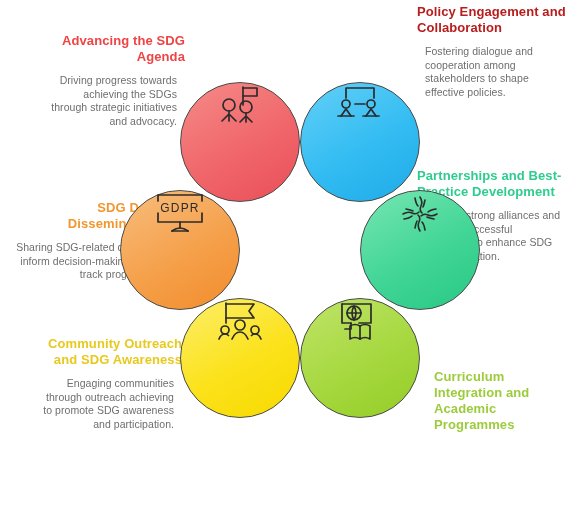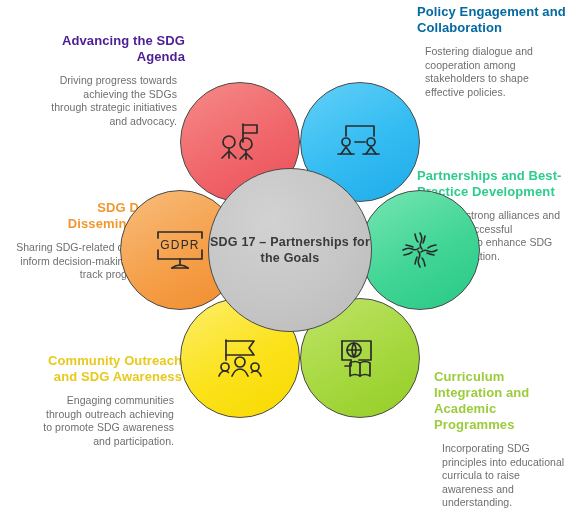--- a/index.html
+++ b/index.html
@@ -21,42 +21,42 @@
     letter-spacing:0.05px;
   }
   .align-right{text-align:right;}
   .align-left{text-align:left;}
 
   
   #blk-advancing      {left:40px;  top:33px;  width:145px;}
   #blk-policy         {left:417px; top:4px;   width:150px;}
   #blk-partnerships   {left:417px; top:168px; width:152px;}
   #blk-curriculum     {left:434px; top:369px; width:142px;}
-  #blk-community      {left:30px;  top:353px; width:152px;}
+  #blk-community      {left:30px;  top:336px; width:152px;}
   #blk-data           {left:8px;   top:200px; width:150px;}
 
   
   .center-circle{
     position:absolute;left:208px;top:168px;width:164px;height:164px;
     border-radius:50%;
     background:radial-gradient(circle at 38% 32%, #d2d2d2 0%, #c6c6c6 55%, #b9b9b9 100%);
     border:1.1px solid #4a4a4a;
     box-sizing:border-box;
     display:flex;align-items:center;justify-content:center;
     z-index:3;
   }
   .center-label{
     text-align:center;font-size:12.5px;font-weight:bold;line-height:16px;
     color:#3a3a3a;letter-spacing:0.2px;
   }
 
   .petal{
     position:absolute;width:120px;height:120px;border-radius:50%;
     border:1.1px solid #4a4a4a;box-sizing:border-box;
-    display:flex;align-items:center;justify-content:center;
+    display:flex;align-items:flex-start;justify-content:center;
     z-index:2;
   }
   .petal svg{display:block;}
 
   #petal-advancing   {left:180px;top:82px;
      background:linear-gradient(150deg,#f68b87 0%,#f0666b 55%,#ea4f57 100%);}
   #petal-policy      {left:300px;top:82px;
      background:linear-gradient(150deg,#63d0f7 0%,#33bcf2 55%,#1eabe8 100%);}
   #petal-partnerships{left:360px;top:190px;
      background:linear-gradient(150deg,#77e6b3 0%,#41d596 55%,#28c885 100%);}
@@ -66,37 +66,36 @@
      background:linear-gradient(150deg,#fdee6b 0%,#fbe21a 55%,#f7da00 100%);}
   #petal-data        {left:120px;top:190px;
      background:linear-gradient(150deg,#f8bd7d 0%,#f5a04a 55%,#f28c2c 100%);}
 </style>
 </head>
 <body>
 
 <div id="stage">
 
   <div class="block align-right" id="blk-advancing">
-    <p class="title" style="color:#4c1d95">Advancing the SDG Agenda</p>
+    <p class="title" style="color:#ef4444">Advancing the SDG Agenda</p>
     <p class="body">Driving progress towards achieving the SDGs through strategic initiatives and advocacy.</p>
   </div>
 
   <div class="block align-left" id="blk-policy">
-    <p class="title" style="color:#0369a1">Policy Engagement and Collaboration</p>
+    <p class="title" style="color:#b91c1c">Policy Engagement and Collaboration</p>
     <p class="body">Fostering dialogue and cooperation among stakeholders to shape effective policies.</p>
   </div>
 
   <div class="block align-left" id="blk-partnerships">
     <p class="title" style="color:#2ecc8f">Partnerships and Best-Practice Development</p>
     <p class="body">Building strong alliances and sharing successful strategies to enhance SDG implementation.</p>
   </div>
 
   <div class="block align-left" id="blk-curriculum">
     <p class="title" style="color:#9ccc3c">Curriculum Integration and Academic Programmes</p>
-    <p class="body">Incorporating SDG principles into educational curricula to raise awareness and understanding.</p>
   </div>
 
   <div class="block align-right" id="blk-community">
     <p class="title" style="color:#e8c91e">Community Outreach and SDG Awareness</p>
     <p class="body">Engaging communities through outreach achieving to promote SDG awareness and participation.</p>
   </div>
 
   <div class="block align-right" id="blk-data">
     <p class="title" style="color:#f2972f">SDG Data Dissemination</p>
     <p class="body">Sharing SDG-related data to inform decision-making and track progress.</p>
@@ -185,17 +184,14 @@
         <path d="M4 10 L4 4 M4 4 L48 4 M48 4 L48 10"></path>
         <path d="M4 22 L4 31 L48 31 L48 22"></path>
         <path d="M26 31 L26 37"></path>
         <path d="M18 40 q4 -3 8 -3 q4 0 8 3"></path>
         <path d="M18 40 L34 40"></path>
         <text x="26" y="21" font-family="Liberation Sans, sans-serif" font-size="12" font-weight="normal" fill="#2b2b2b" stroke="none" text-anchor="middle" letter-spacing="1.2">GDPR</text>
       </svg>
     </span>
   </div>
 
-  <div class="center-circle">
-    <div class="center-label">SDG 17 – Partnerships for the Goals</div>
-  </div>
 
 </div>
 
 </body></html>

